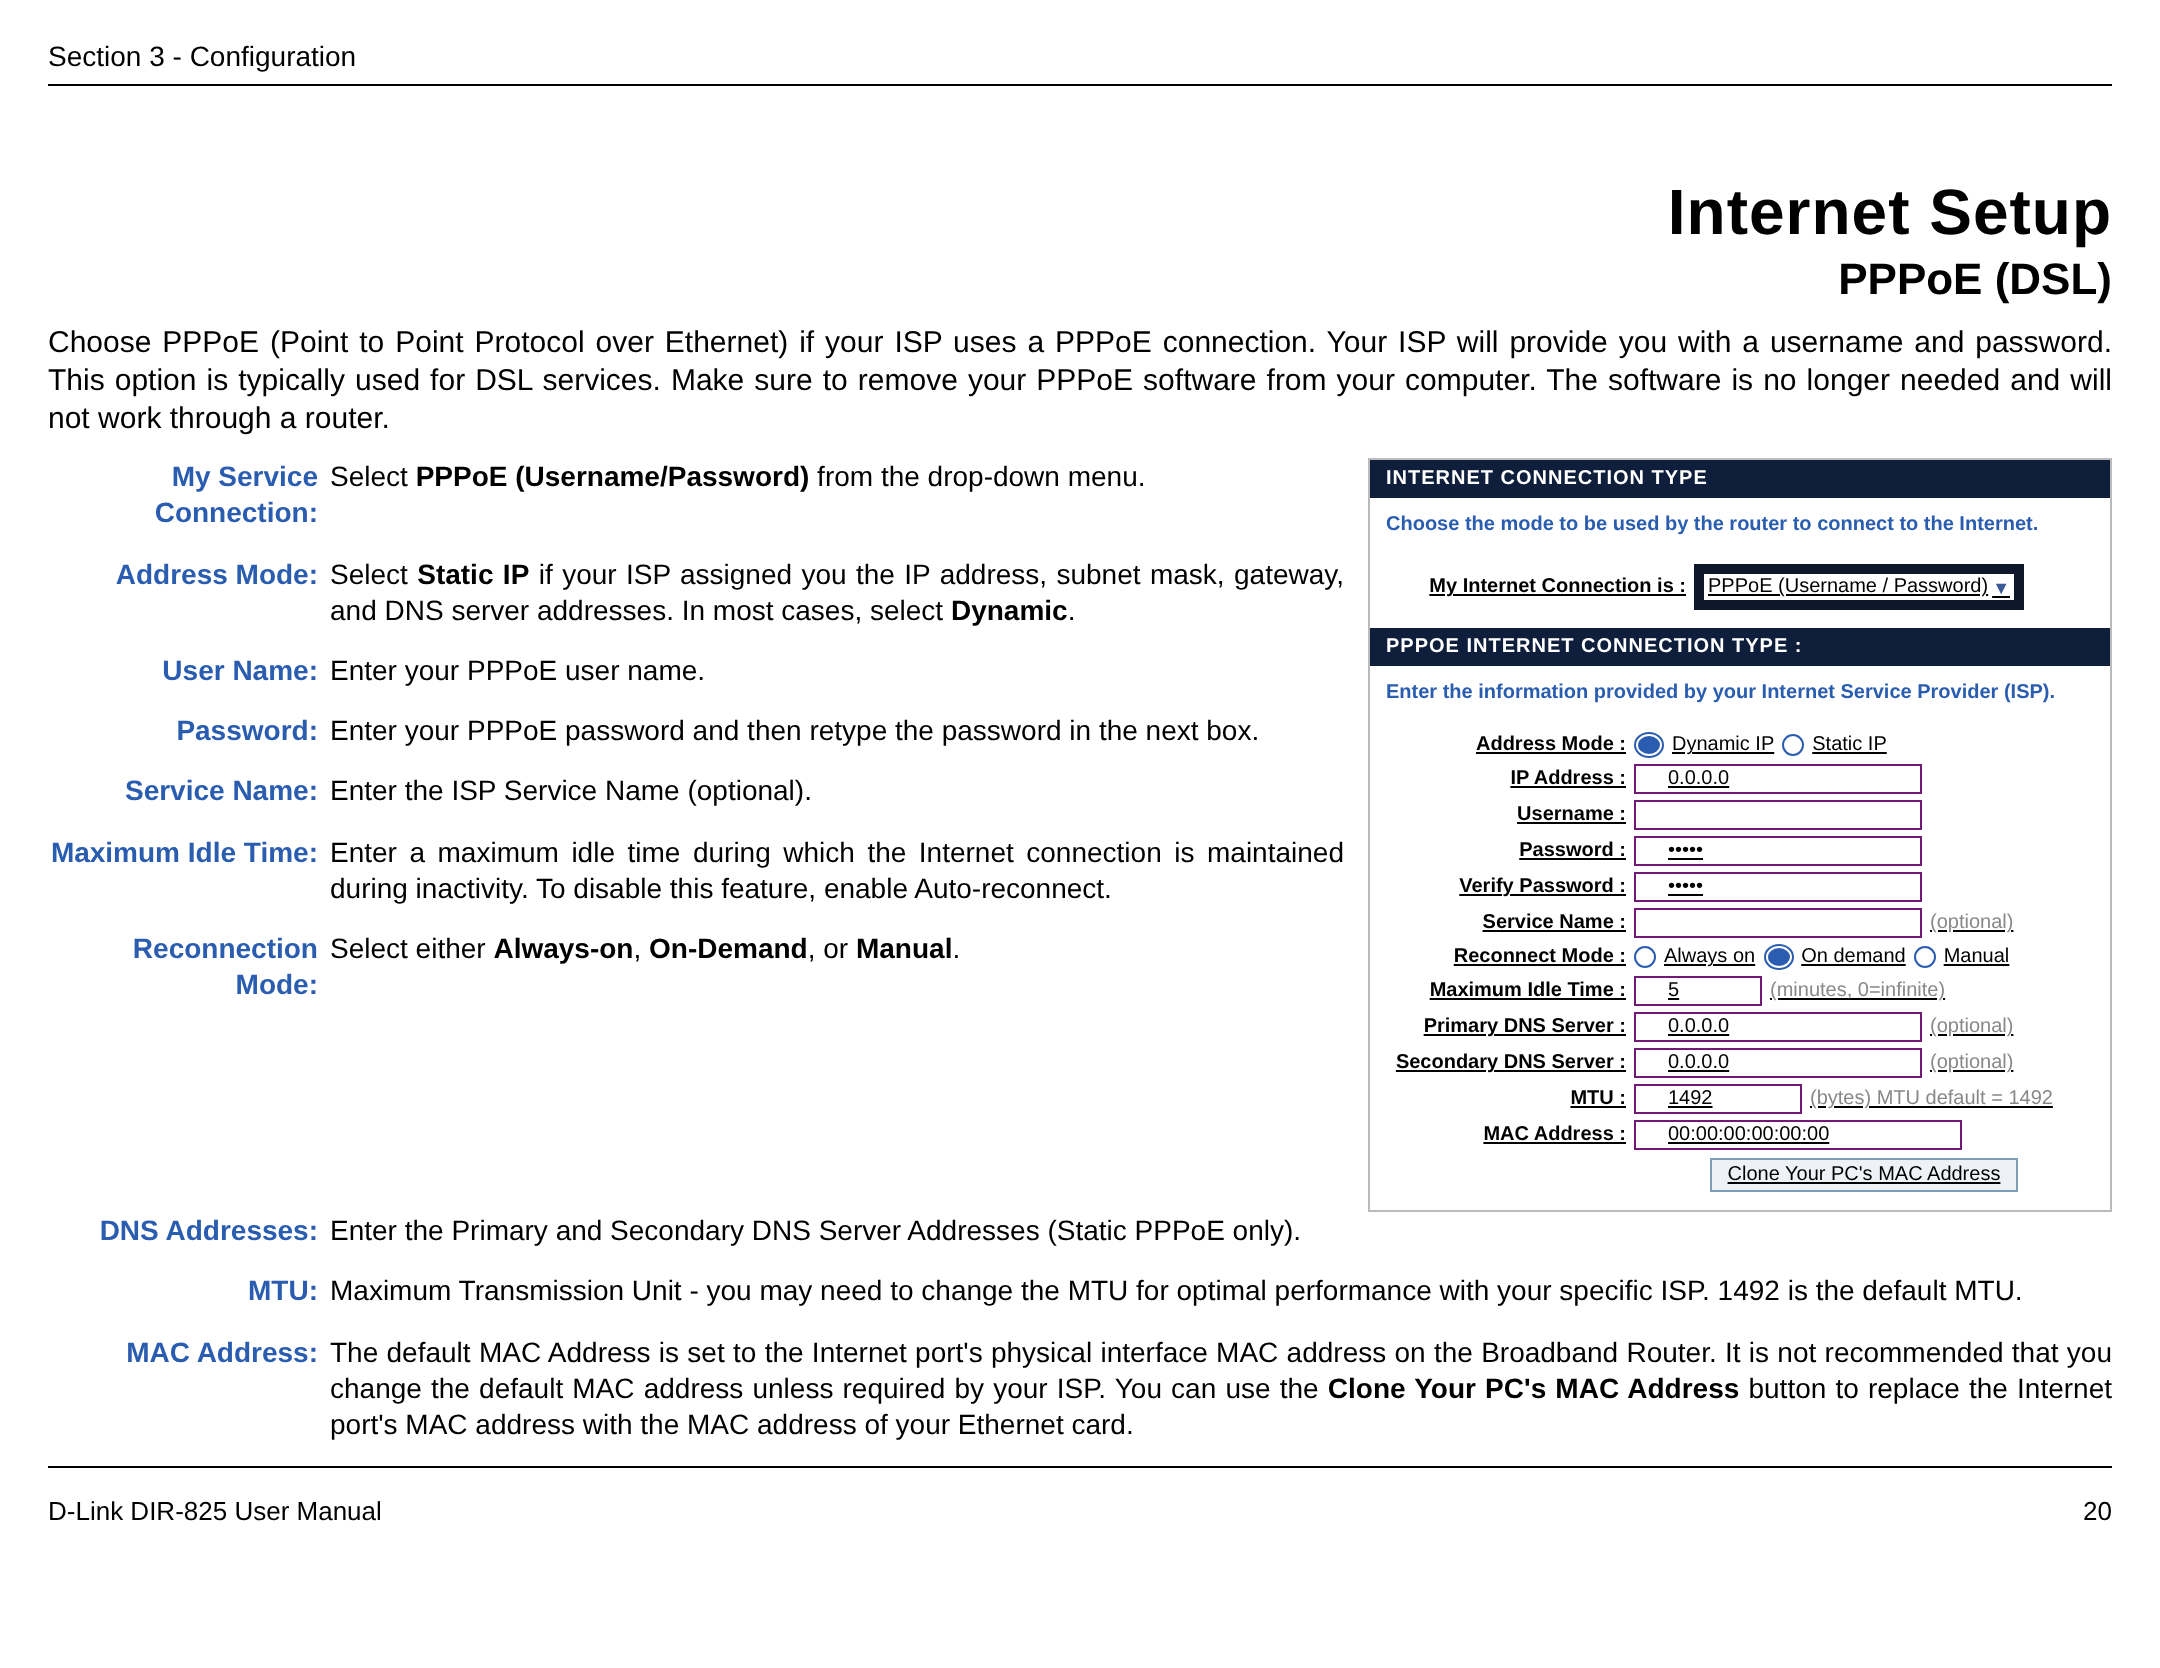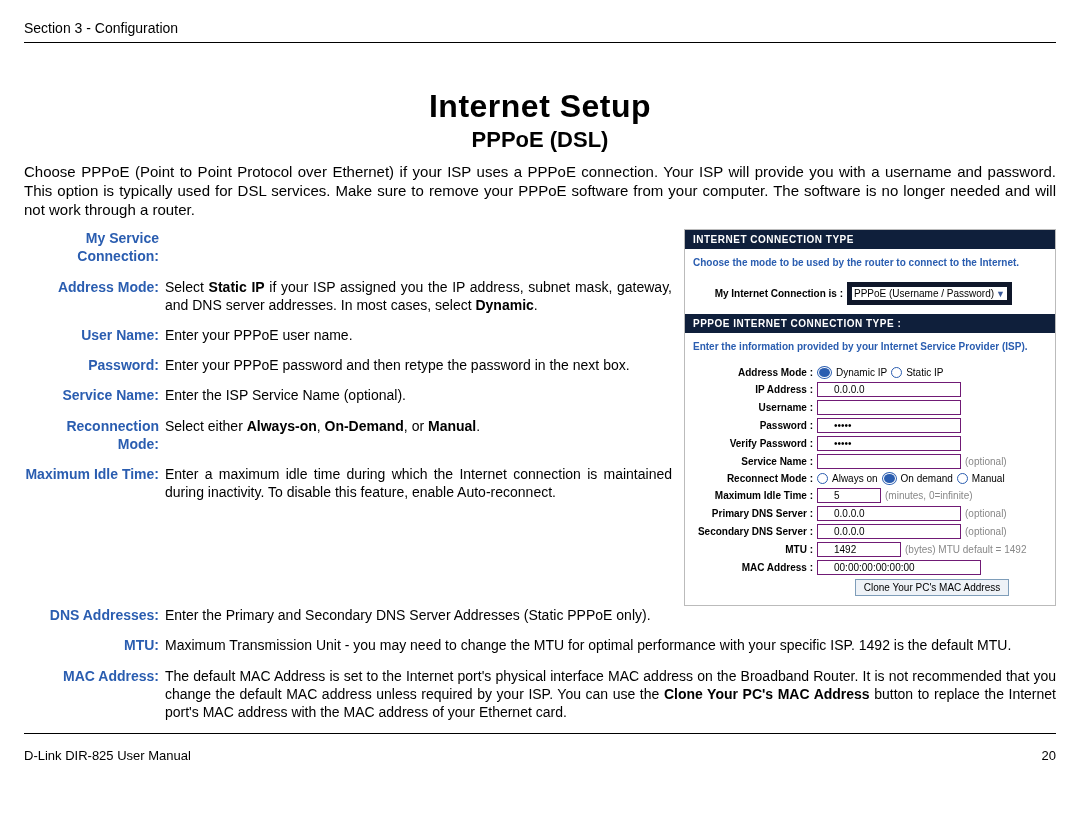--- a/index.html
+++ b/index.html
@@ -6,33 +6,33 @@
     font-family: Arial, Helvetica, sans-serif;
     margin: 0;
     padding: 20px 24px;
     background: #fff;
     color: #000;
     width: 1080px;
     box-sizing: border-box;
   }
   hr { border: none; border-top: 1px solid #000; margin: 6px 0 14px; }
   .page-header { font-size: 14px; }
-  .heading { text-align: center; margin-top: 45px; }
+  .heading { text-align: right; margin-top: 45px; }
   .heading h1 { font-size: 32px; margin: 0; font-weight: 900; font-family: "Arial Black", Arial, sans-serif; letter-spacing: 0.5px; }
   .heading h2 { font-size: 22px; margin: 2px 0 10px; font-weight: 700; }
   .intro { font-size: 15px; line-height: 1.25; text-align: justify; margin-bottom: 10px; }
   .content-row { display: flex; align-items: flex-start; gap: 12px; }
   .defs { flex: 1; }
   .row { display: flex; align-items: flex-start; margin-bottom: 12px; font-size: 14px; line-height: 1.3; }
   .label { width: 135px; min-width: 135px; text-align: right; font-weight: 700; color: #2a5db0; padding-right: 6px; }
   .desc { flex: 1; text-align: justify; }
   .panel { width: 370px; border: 1px solid #bbb; font-size: 10px; background: #fff; }
   .panel-header { background: #0f1f3b; color: #fff; font-weight: 700; font-size: 10px; letter-spacing: 0.5px; padding: 4px 8px; text-transform: uppercase; }
   .panel-inst { color: #2a5db0; font-weight: 700; font-size: 10px; padding: 8px; }
-  .panel-body { padding: 6px 8px; }
+  .panel-body { padding: 6px 8px; text-decoration: underline; }
   .panel-row { display: flex; align-items: center; gap: 4px; margin-bottom: 3px; font-size: 10px; }
   .panel-label { width: 120px; text-align: right; font-weight: 700; }
   .sel { border: 5px solid #0f172a; padding: 1px 2px; font-size: 10px; background: #fff; display: inline-flex; align-items: center; gap: 2px; }
   .arrow { font-size: 9px; color: #3b5998; }
   input[type=text], input[type=password] { border: 1px solid #701a75; padding: 1px 16px; font-size: 10px; width: 110px; }
   .note { color: #888; font-size: 10px; }
   .btn { border: 1px solid #7e9db9; background: #eef2f7; font-size: 10px; padding: 2px 8px; }
   .fullwidth-defs .row .desc { text-align: justify; }
   .footer-row { display: flex; justify-content: space-between; font-size: 13px; margin-top: 6px; }
   .bold { font-weight: 700; }
@@ -49,44 +49,45 @@
   <h1>Internet Setup</h1>
   <h2>PPPoE (DSL)</h2>
 </div>
 
 <div class="intro">Choose PPPoE (Point to Point Protocol over Ethernet) if your ISP uses a PPPoE connection. Your ISP will provide you with a username and password. This option is typically used for DSL services. Make sure to remove your PPPoE software from your computer. The software is no longer needed and will not work through a router.</div>
 
 <div class="content-row">
   <div class="defs" id="side-defs">
       <div class="row">
         <div class="label">My Service Connection:</div>
+        <div class="desc"><span>Select </span><span class="bold">PPPoE (Username/Password)</span><span> from the drop-down menu.</span></div>
       </div>
       <div class="row">
         <div class="label">Address Mode:</div>
         <div class="desc"><span>Select </span><span class="bold">Static IP</span><span> if your ISP assigned you the IP address, subnet mask, gateway, and DNS server addresses. In most cases, select </span><span class="bold">Dynamic</span><span>.</span></div>
       </div>
       <div class="row">
         <div class="label">User Name:</div>
         <div class="desc"><span>Enter your PPPoE user name.</span></div>
       </div>
       <div class="row">
         <div class="label">Password:</div>
         <div class="desc"><span>Enter your PPPoE password and then retype the password in the next box.</span></div>
       </div>
       <div class="row">
         <div class="label">Service Name:</div>
         <div class="desc"><span>Enter the ISP Service Name (optional).</span></div>
       </div>
       <div class="row">
+        <div class="label">Maximum Idle Time:</div>
+        <div class="desc"><span>Enter a maximum idle time during which the Internet connection is maintained during inactivity. To disable this feature, enable Auto-reconnect.</span></div>
+      </div>
+      <div class="row">
         <div class="label">Reconnection Mode:</div>
         <div class="desc"><span>Select either </span><span class="bold">Always-on</span><span>, </span><span class="bold">On-Demand</span><span>, or </span><span class="bold">Manual</span><span>.</span></div>
-      </div>
-      <div class="row">
-        <div class="label">Maximum Idle Time:</div>
-        <div class="desc"><span>Enter a maximum idle time during which the Internet connection is maintained during inactivity. To disable this feature, enable Auto-reconnect.</span></div>
       </div>
     </div>
 
   <div class="panel">
     <div class="panel-header">INTERNET CONNECTION TYPE</div>
     <div class="panel-inst">Choose the mode to be used by the router to connect to the Internet.</div>
     <div class="panel-body">
       <div class="panel-row">
         <div class="panel-label" style="width:150px">My Internet Connection is :</div>
         <span class="sel">

